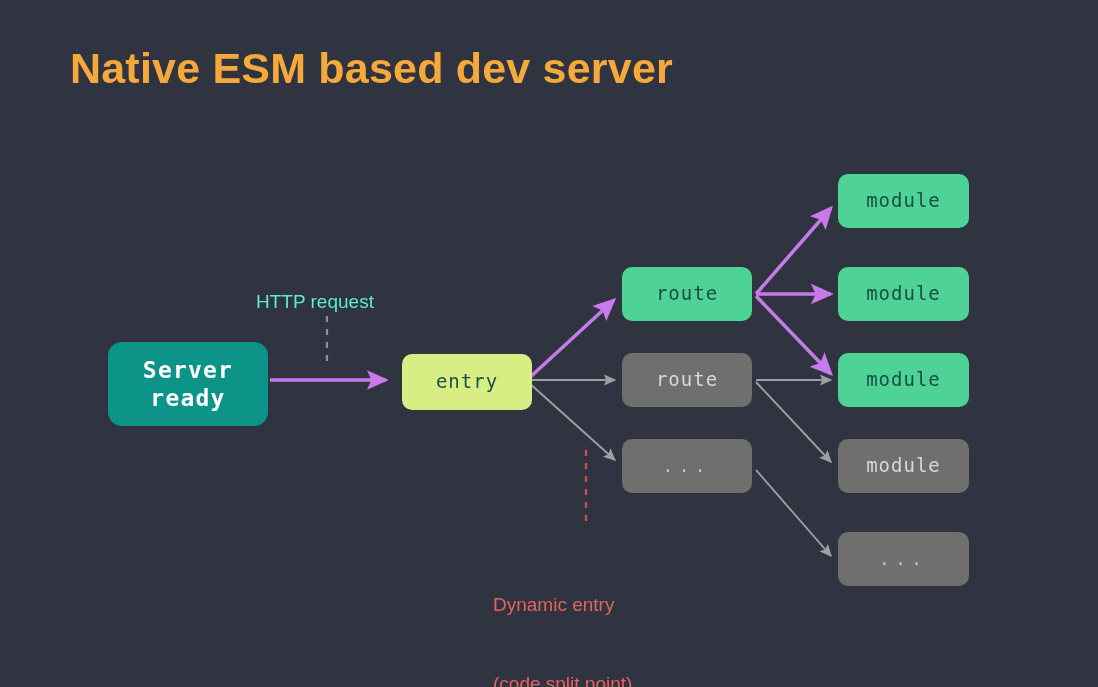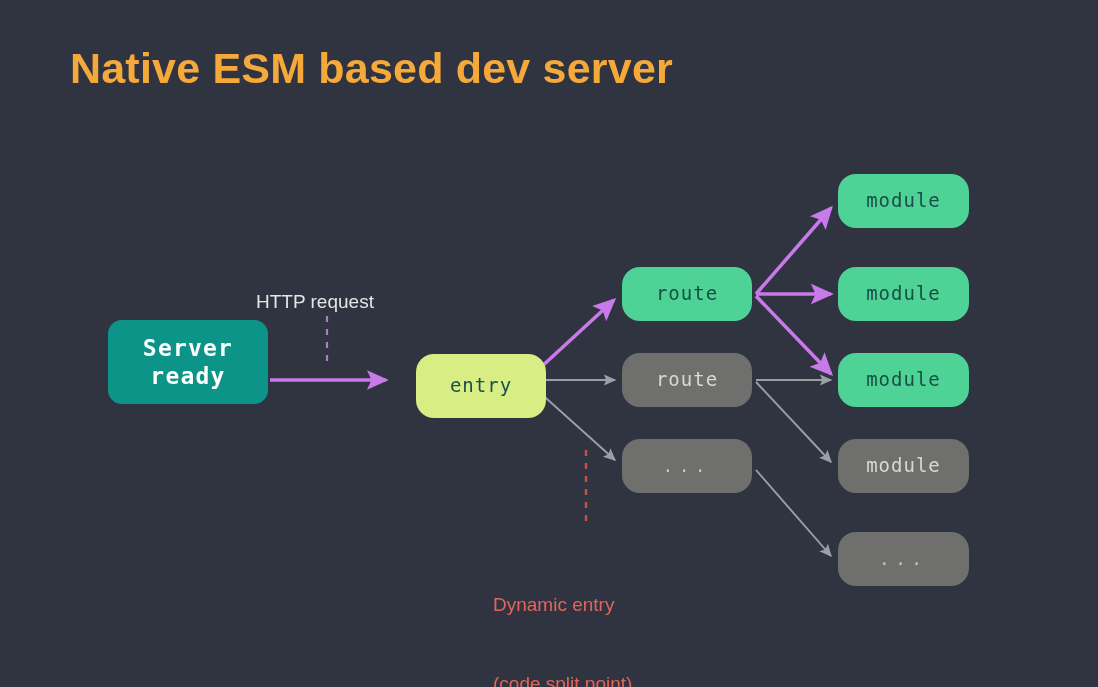--- a/index.html
+++ b/index.html
@@ -32,21 +32,21 @@
   }
   #edges {
     position: absolute;
     left: 0;
     top: 0;
     width: 1098px;
     height: 687px;
   }
   .node {
     position: absolute;
-    border-radius: 18px;
+    border-radius: 10px;
     display: flex;
     align-items: center;
     justify-content: center;
     font-family: "DejaVu Sans Mono", monospace;
     font-size: 19px;
     letter-spacing: 1px;
     box-sizing: border-box;
     text-align: center;
     line-height: 1.22;
   }
@@ -76,21 +76,21 @@
     letter-spacing: 6px;
     font-size: 17px;
   }
   .caption {
     position: absolute;
     font-family: "Liberation Sans", sans-serif;
     font-size: 19px;
     white-space: pre;
     line-height: 1.38;
   }
-  .caption-http { color: #e5e5e5; }
+  .caption-http { color: #5eead4; }
   .caption-dyn  { color: #e2645c; }
 </style>
 </head>
 <body>
 
 <div id="slide">
 
   <div id="title">Native ESM based dev server</div>
 
   <svg id="edges" viewBox="0 0 1098 687" width="1098" height="687" xmlns="http://www.w3.org/2000/svg">
@@ -117,28 +117,28 @@
 
     <line x1="756" y1="380" x2="831" y2="380" stroke="#9aa0a6" stroke-width="1.9" marker-end="url(#ah-inactive)"></line>
     <line x1="756" y1="382" x2="831" y2="462" stroke="#9aa0a6" stroke-width="1.9" marker-end="url(#ah-inactive)"></line>
 
     <line x1="756" y1="470" x2="831" y2="556" stroke="#9aa0a6" stroke-width="1.9" marker-end="url(#ah-inactive)"></line>
 
     <line x1="327" y1="316" x2="327" y2="366" stroke="#a97fc4" stroke-width="2.2" stroke-dasharray="6 7"></line>
     <line x1="586" y1="450" x2="586" y2="528" stroke="#c9504b" stroke-width="2.4" stroke-dasharray="6 7"></line>
   </svg>
 
-  <div class="node node-server" style="left:108px; top:320px; width:160px; height:84px;">
+  <div class="node node-server" style="left:108px; top:342px; width:160px; height:84px;">
     <span>
       <span>Server</span><br>
       <span>ready</span>
     </span>
   </div>
 
-  <div class="node node-entry" style="left:416px; top:354px; width:130px; height:64px;">
+  <div class="node node-entry" style="left:402px; top:354px; width:130px; height:56px;">
     <span>entry</span>
   </div>
 
   <div class="node node-green" style="left:622px; top:267px; width:130px; height:54px;">
     <span>route</span>
   </div>
 
   <div class="node node-gray" style="left:622px; top:353px; width:130px; height:54px;">
     <span>route</span>
   </div>

